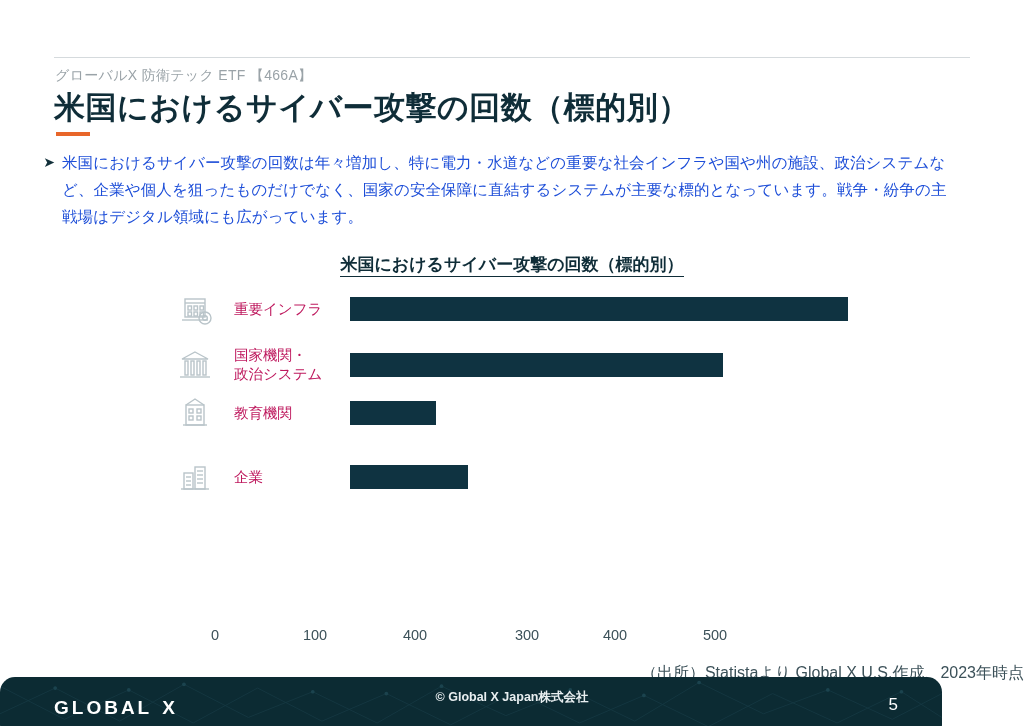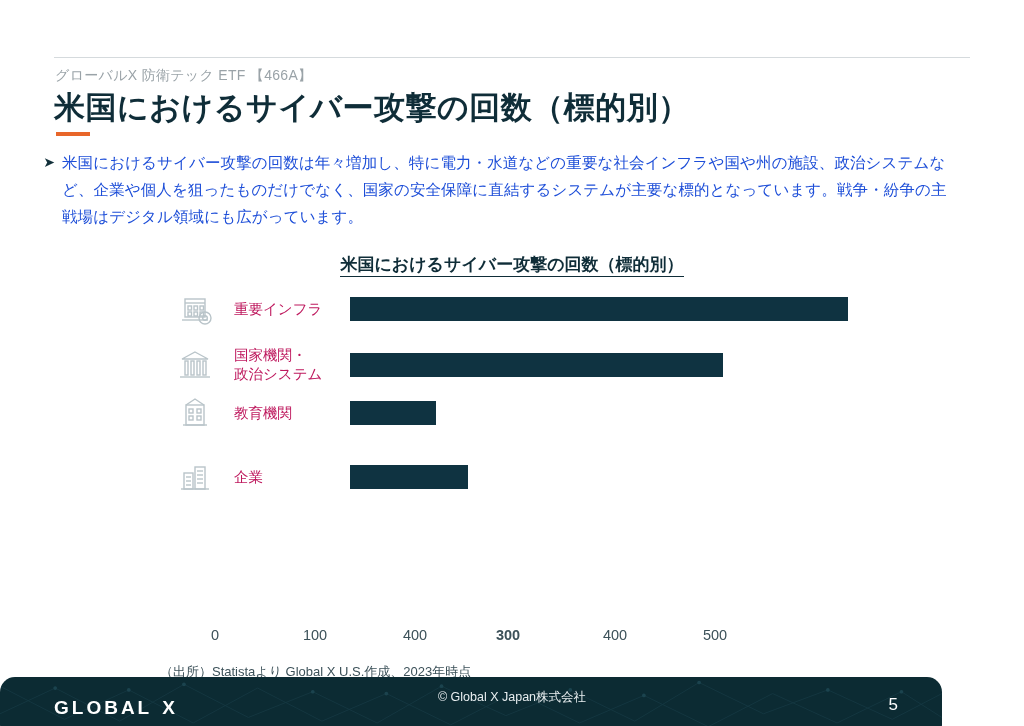--- a/index.html
+++ b/index.html
@@ -149,22 +149,22 @@
     top: 0;
     font-size: 14.5px;
     color: #3c5159;
     transform: translateX(-50%);
   }
   .source {
     position: absolute;
     left: 0;
     top: 634px;
     width: 1024px;
-    text-align: left;
-    font-size: 13px;
+    text-align: right;
+    font-size: 16px;
     color: #3c5159;
     padding-left: 160px;
     box-sizing: border-box;
   }
 
   
   .footer {
     position: absolute;
     left: 0;
     bottom: 16px;
@@ -194,20 +194,21 @@
   }
   .footer-text {
     position: absolute;
     left: 0;
     top: 10px;
     width: 1024px;
     text-align: center;
     color: #e8eef0;
     font-size: 12.5px;
     line-height: 20px;
+    font-weight: bold;
   }
   .page-num {
     position: absolute;
     right: 44px;
     top: 18px;
     font-size: 17px;
     color: #ffffff;
   }
 </style>
 </head>
@@ -305,21 +306,21 @@
       <div class="bar" style="width:118px;"></div>
     </div>
 
 
   </div>
 
   <div class="axis">
     <div class="tick" style="left:0px;">0</div>
     <div class="tick" style="left:100px;">100</div>
     <div class="tick" style="left:200px;">400</div>
-    <div class="tick" style="left:293px;font-weight:bold;">300</div>
+    <div class="tick" style="left:312px;">300</div>
     <div class="tick" style="left:400px;">400</div>
     <div class="tick" style="left:500px;text-align:center;">500</div>
   </div>
 
   <div class="source">（出所）Statistaより Global X U.S.作成、2023年時点</div>
 
   <div class="footer">
     <svg class="footer-net" viewBox="0 0 1024 62" preserveAspectRatio="none">
       <g stroke="#1d4450" stroke-width="1" fill="none">
         <path d="M0 40 L60 12 L130 48 L200 8 L270 44 L340 16 L410 50 L480 10 L550 42 L620 14 L690 48 L760 6 L830 40 L900 14 L970 46 L1024 18"></path>

